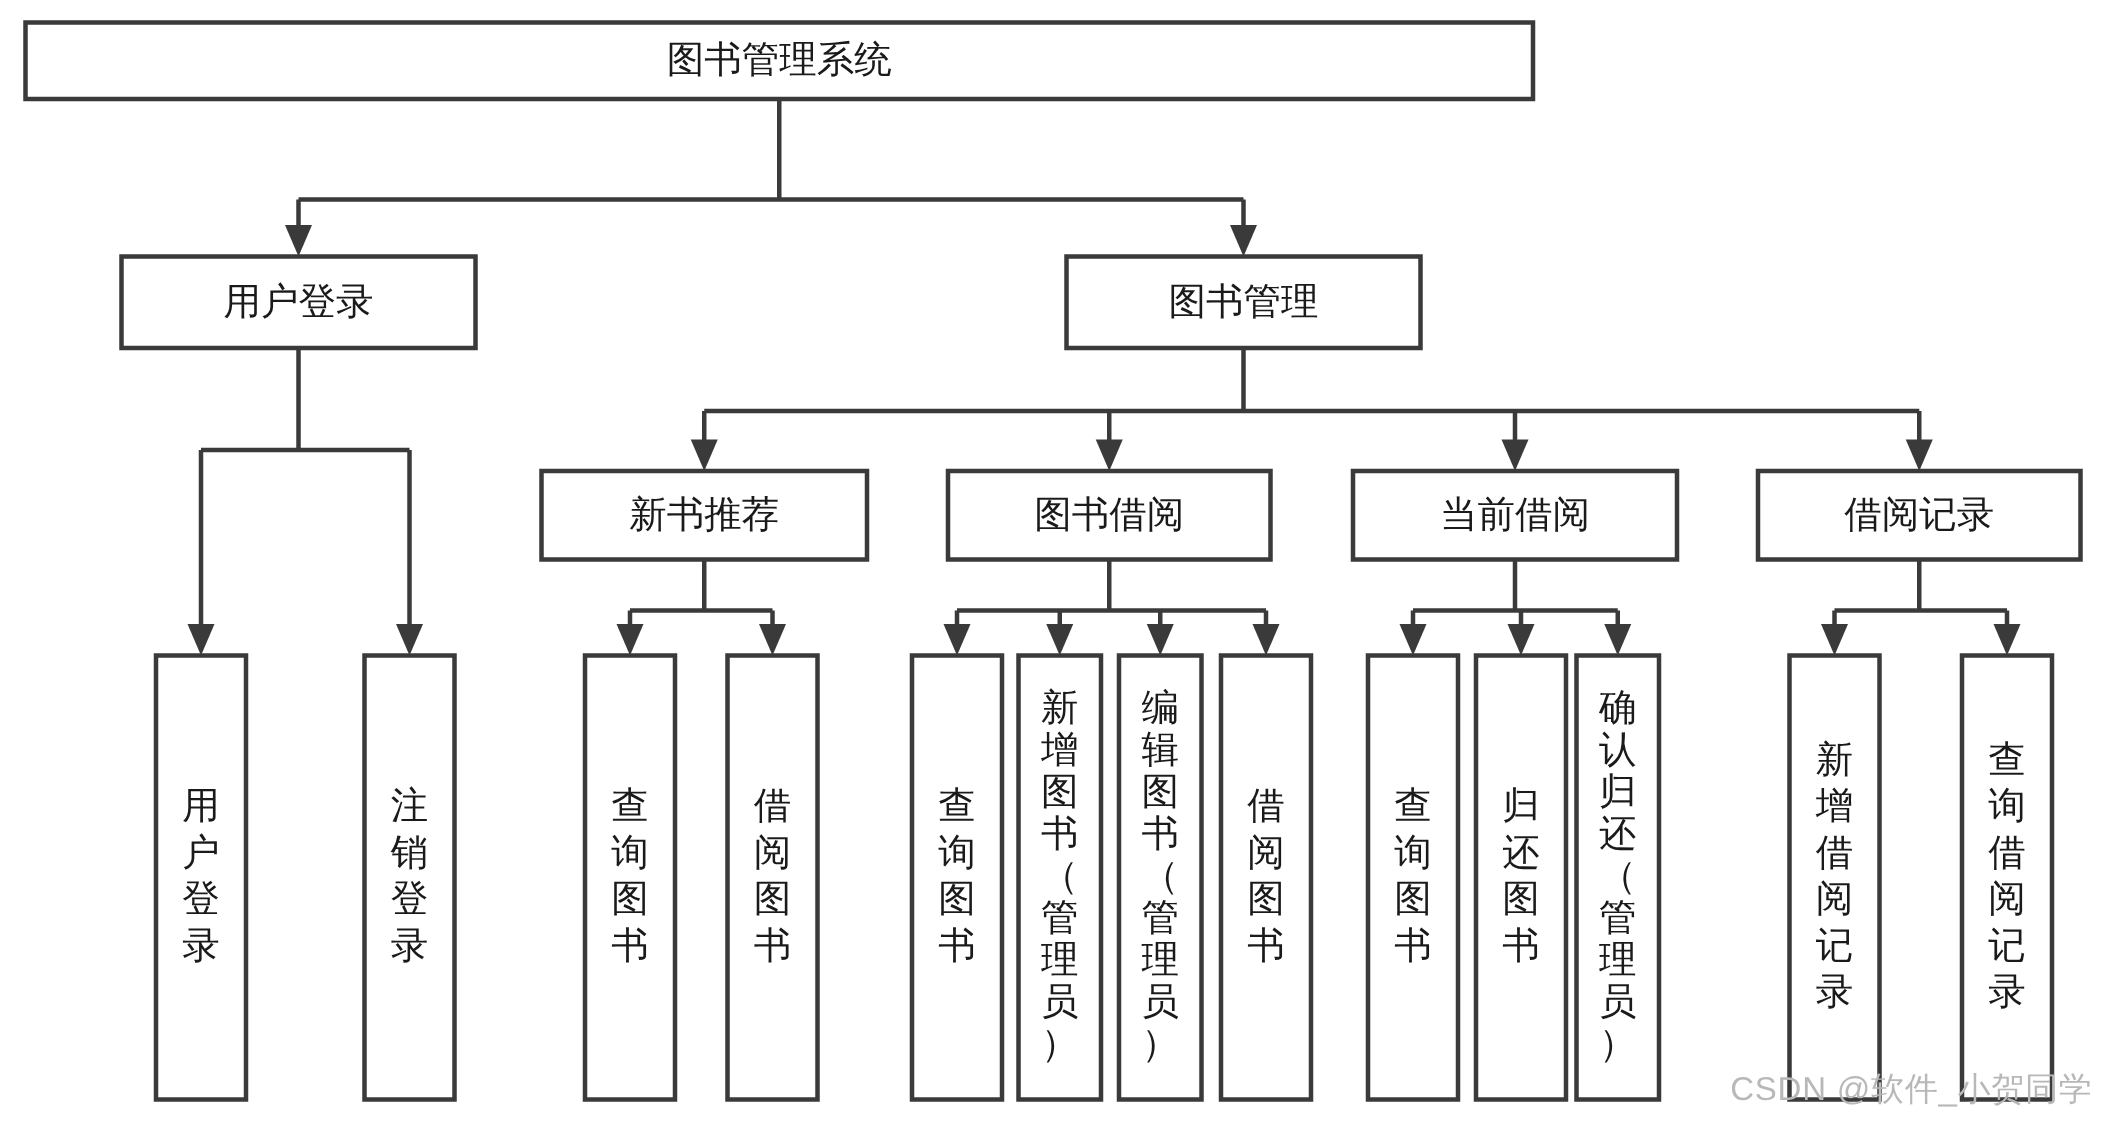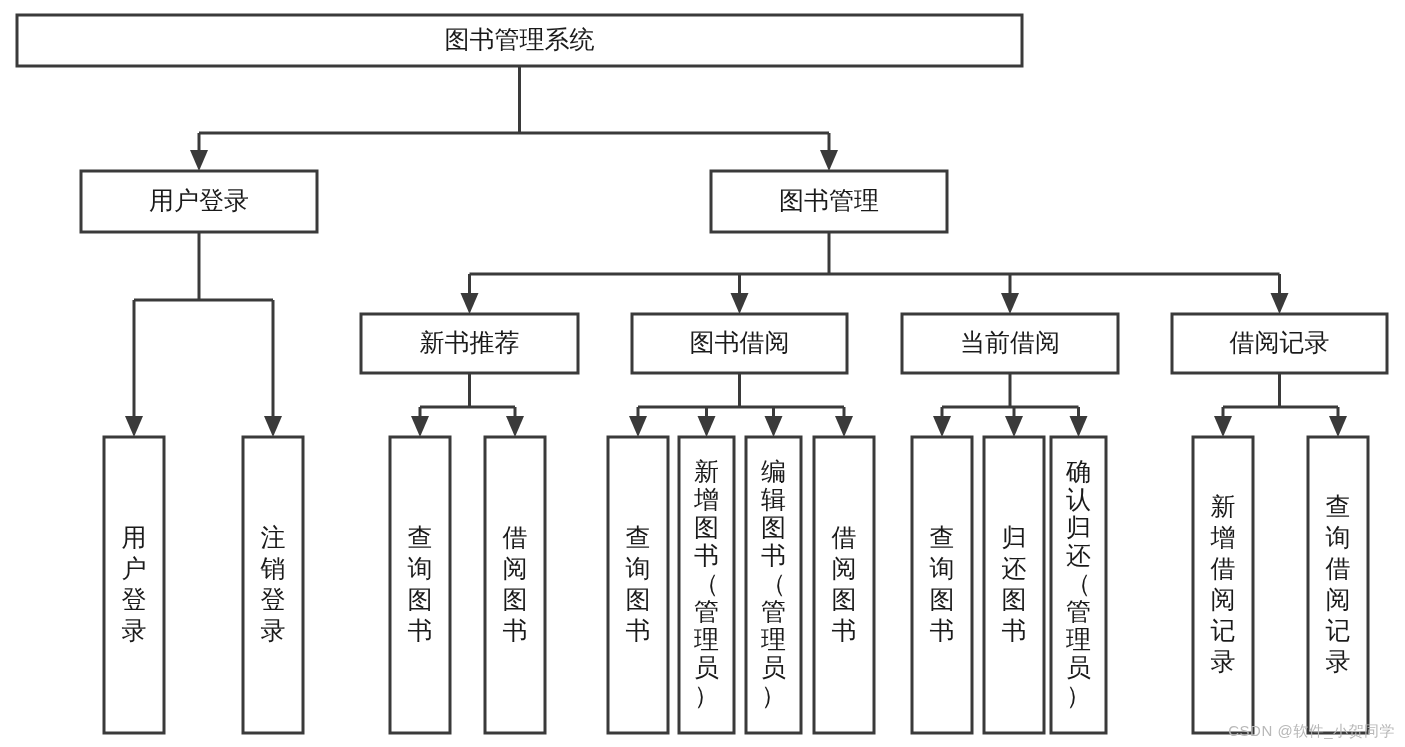--- a/index.html
+++ b/index.html
@@ -46,21 +46,21 @@
     font-size: 25px;
     fill: #1a1a1a;
     text-anchor: middle;
     dominant-baseline: middle;
   }
   .watermark {
     position: absolute;
     right: 10px;
     bottom: 5px;
     font-family: "Liberation Sans", "DejaVu Sans", sans-serif;
-    font-size: 15px;
+    font-size: 22px;
     color: #b8b8b8;
     white-space: nowrap;
     letter-spacing: 0.5px;
   }
 </style>
 </head>
 <body>
 
 <div id="diagram-root">
 

